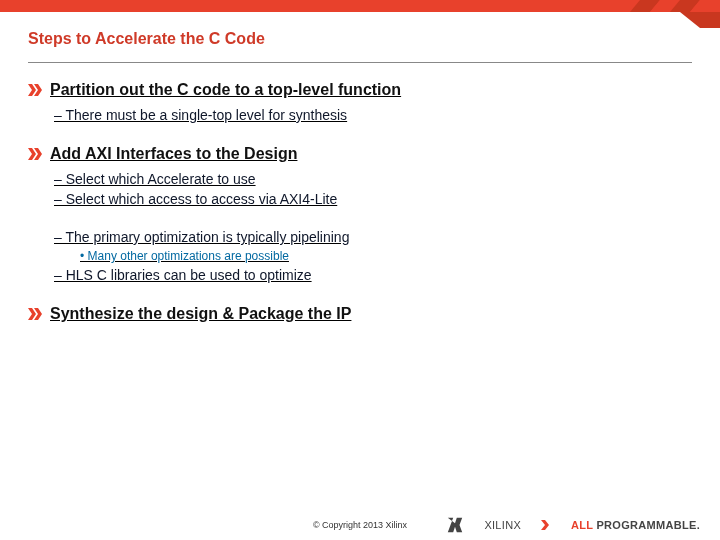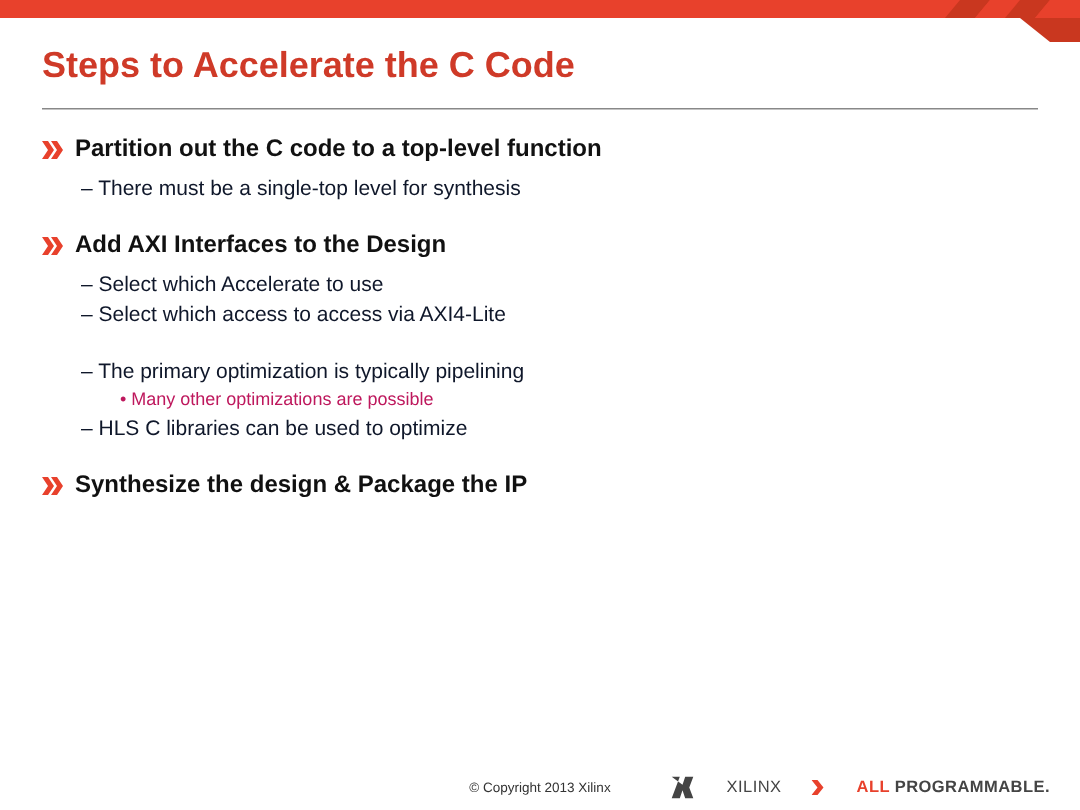--- a/index.html
+++ b/index.html
@@ -16,31 +16,32 @@
   }
   .top-decor {
     position: absolute;
     top: 0; right: 0;
     width: 90px; height: 30px;
     overflow: hidden;
   }
   .top-decor svg { display: block; }
   .slide-title {
     color: #cf3a28;
-    font-size: 24px;
+    font-size: 16px;
     font-weight: bold;
     padding: 18px 28px 8px 28px;
   }
   .rule {
     height: 1px;
     background: #888;
     margin: 6px 28px 0 28px;
   }
   .content {
     padding: 18px 12px 0 28px;
+    text-decoration: underline;
   }
   .section { margin-bottom: 22px; }
   .section-head {
     display: flex;
     align-items: center;
     gap: 8px;
     font-size: 16px;
     font-weight: bold;
     color: #111;
     margin-bottom: 8px;
@@ -49,21 +50,21 @@
     width: 14px; height: 12px;
     flex-shrink: 0;
   }
   .sub {
     font-size: 14px;
     color: #0f172a;
     margin: 4px 0 4px 26px;
   }
   .subsub {
     font-size: 12px;
-    color: #be185d;
+    color: #0369a1;
     margin: 2px 0 2px 52px;
   }
   .footer {
     position: absolute;
     bottom: 10px;
     left: 0; right: 0;
     display: flex;
     align-items: center;
     justify-content: center;
     font-size: 9px;

